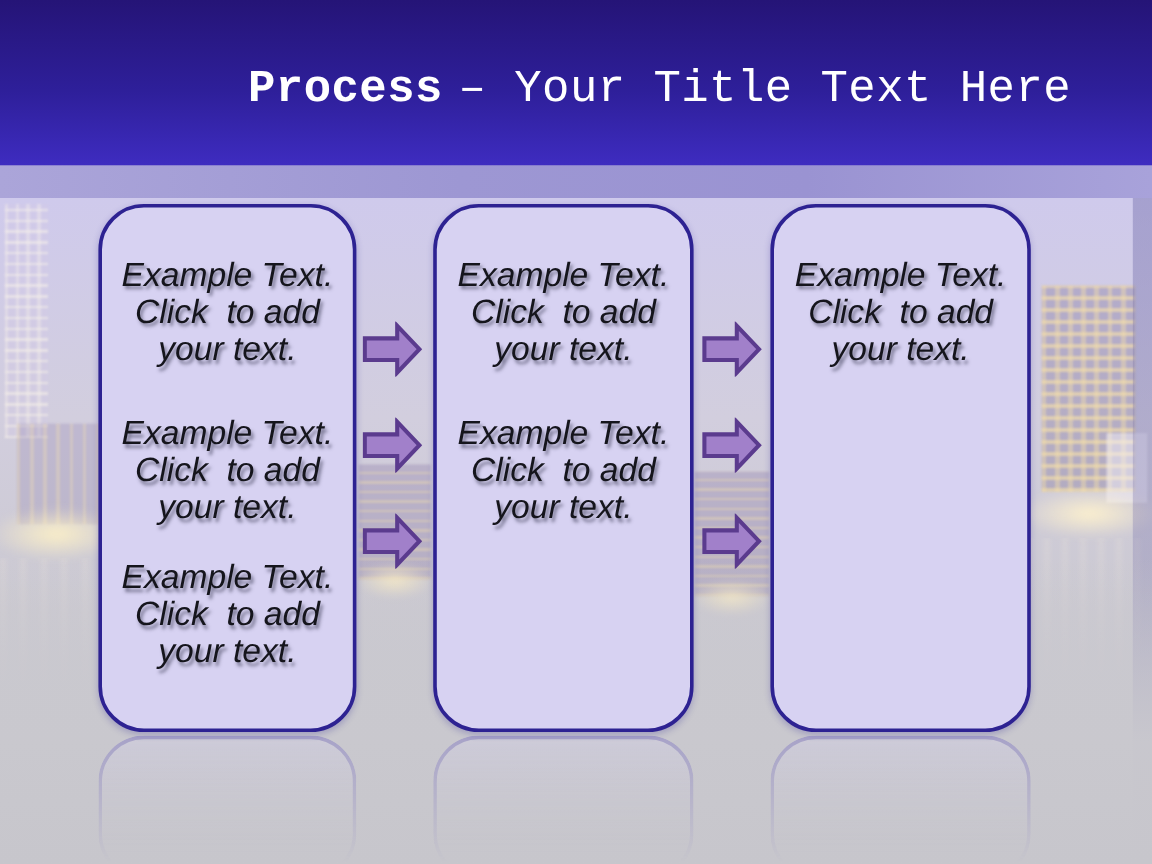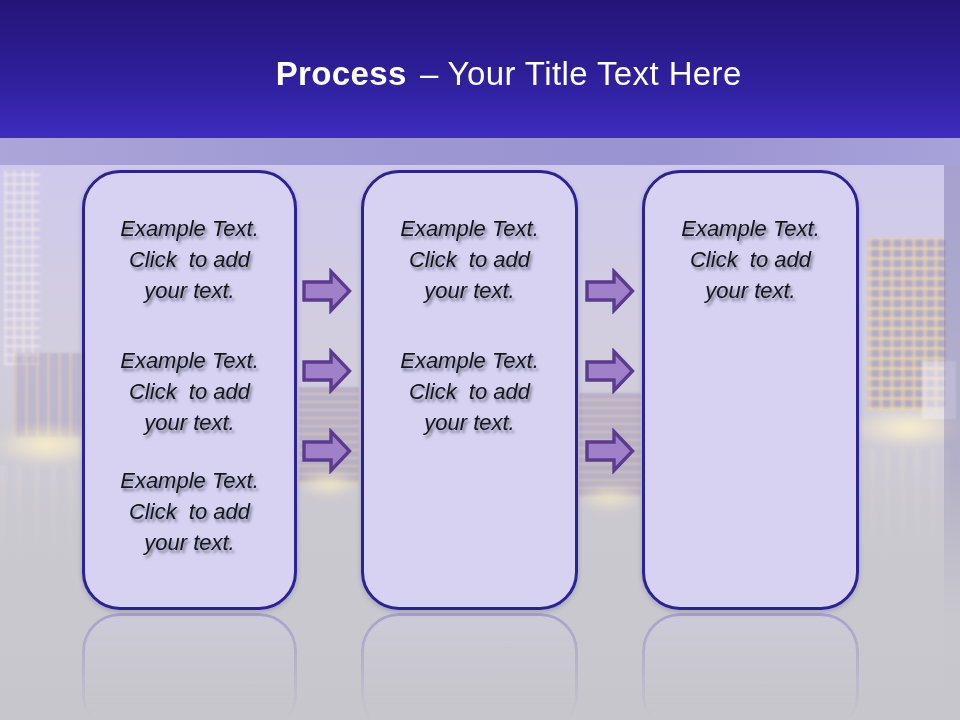--- a/index.html
+++ b/index.html
@@ -9,21 +9,21 @@
     background:#cfccdd;
   }
   
   .title-bar{
     position:absolute;left:0;top:0;width:960px;height:138px;
     background:linear-gradient(180deg,var(--header-gradient-top,#251477) 0%,#2e1f9a 55%,var(--header-gradient-bottom,#3e2cc0) 100%);
     display:flex;align-items:center;justify-content:center;
   }
   .slide-title{
     margin:10px 0 0 0;font-weight:400;color:var(--title-text,#fff);
-    font-size:33px;letter-spacing:.4px;white-space:pre;
+    font-size:38px;letter-spacing:.4px;white-space:pre;font-family:Liberation Mono, monospace;
   }
   .title-keyword{font-weight:700;}
   .title-rest{margin-left:13px;font-weight:400;}
   
   .sky-band{
     position:absolute;left:0;top:138px;width:960px;height:27px;
     background:linear-gradient(90deg,#aba5d9 0%,var(--sky-band,#9d97d3) 40%,#9a93d2 70%,#a8a2da 100%);
   }
   
   .bg-city{
@@ -110,21 +110,21 @@
     box-shadow:0 2px 5px rgba(45,34,146,.25);
     padding-top:40px;
   }
   .panel-1{left:82px;width:215px;}
   .panel-2{left:361px;width:217px;}
   .panel-3{left:642px;width:217px;}
   .tblock{width:100%;text-align:center;}
   .gap-lg{margin-bottom:39px;}
   .gap-md{margin-bottom:27px;}
   .tline{
-    font-style:italic;font-size:22px;line-height:31px;white-space:pre;
+    font-style:italic;font-size:28px;line-height:31px;white-space:pre;
     color:var(--body-text,#15151c);
     text-shadow:2px 3px 3px rgba(55,55,80,.6);
   }
   
   .panel-reflection{
     position:absolute;top:613px;height:120px;box-sizing:border-box;
     border:3px solid #8b83c4;border-radius:38px;
     background:linear-gradient(180deg,rgba(214,209,242,.55),rgba(214,209,242,0) 90%);
     -webkit-mask-image:linear-gradient(180deg,rgba(0,0,0,.55) 0%,rgba(0,0,0,0) 88%);
     mask-image:linear-gradient(180deg,rgba(0,0,0,.55) 0%,rgba(0,0,0,0) 88%);

